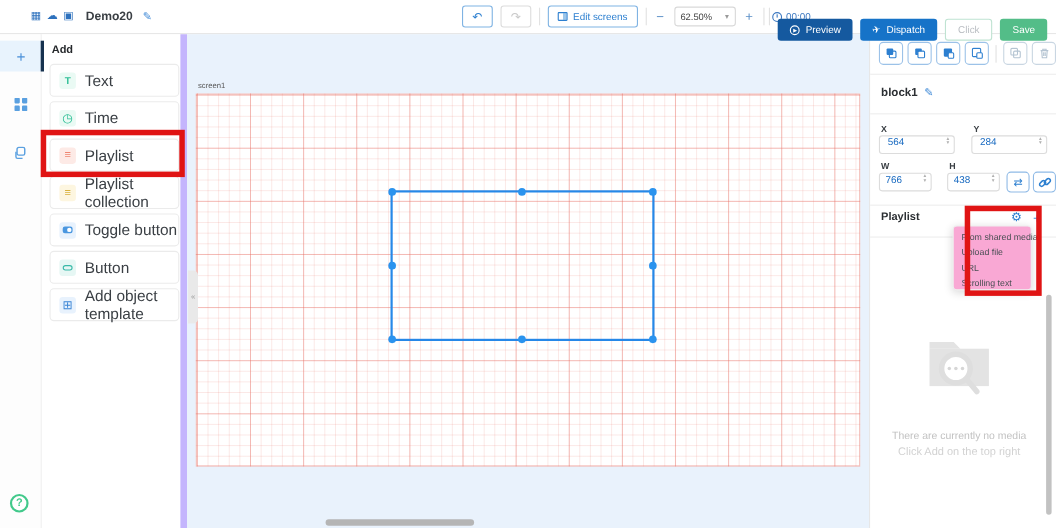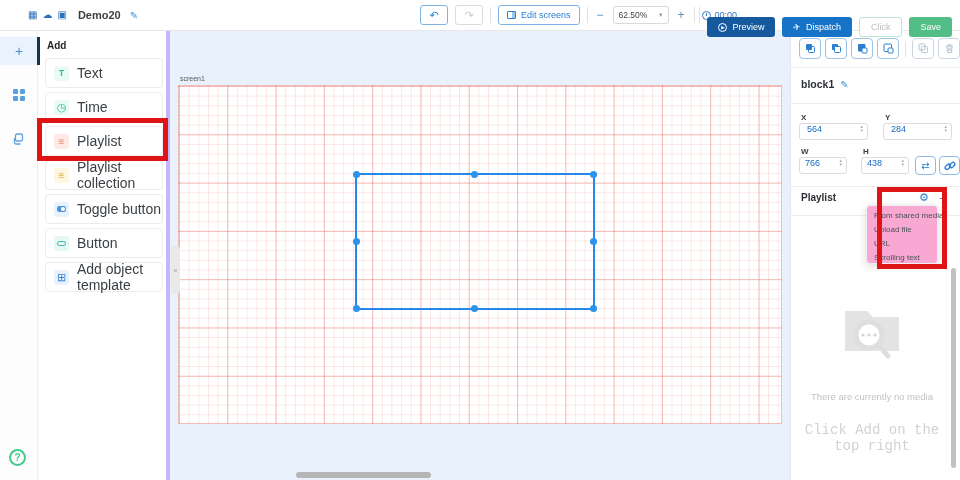--- a/index.html
+++ b/index.html
@@ -37,21 +37,21 @@
   .rail { position:absolute; left:0; top:31px; width:38px; height:449px; background:#fdfdfd; border-right:1px solid #f0f0f0; z-index:10; }
   .rail-item { width:38px; height:28px; display:flex; align-items:center; justify-content:center; color:#5aa0e0; cursor:pointer; position:relative; }
   .rail-item.active { background:#e8f3fd; }
   .rail-bar { position:absolute; right:-2px; top:0; width:3px; height:28px; background:#16324f; }
   .rail-plus { font-size:14px; color:#4a90d9; }
   .rail-item + .rail-item { margin-top:16px; }
   .rail-item:first-child { margin-top:6px; }
   .help-bubble { position:absolute; left:9px; bottom:14px; width:17px; height:17px; border:2px solid #42c98b; border-radius:50%; color:#42c98b; display:flex; align-items:center; justify-content:center; font-size:10px; font-weight:bold; cursor:pointer; background:#fff; }
 
   
-  .add-panel { position:absolute; left:38px; top:31px; width:132px; height:449px; background:#fff; border-right:4px solid #c4b5fd; z-index:9; }
+  .add-panel { position:absolute; left:38px; top:31px; width:132px; height:449px; background:#fff; border-right:6px solid #c4b5fd; z-index:9; }
   .add-title { font-size:10px; font-weight:bold; color:#25282b; padding:9px 0 0 9px; }
   .cards { position:absolute; top:27px; left:0; width:132px; display:flex; flex-direction:column; gap:4px; padding:0 7px; }
   .card { height:30px; border:1px solid #ebebeb; border-radius:4px; background:#fff; display:flex; align-items:center; gap:8px; padding-left:8px; cursor:pointer; }
   .card-label { font-size:14px; color:#3a3f44; }
   .cicon { width:15px; height:15px; border-radius:3px; display:flex; align-items:center; justify-content:center; font-size:9px; font-weight:bold; flex:0 0 auto; }
   .ci-text { background:#eafaf4; color:#2fbf96; }
   .ci-time { background:#eafaf4; color:#2fbf96; font-size:11px; font-weight:normal; }
   .ci-playlist { background:#fdeae6; color:#ef8672; font-size:10px; }
   .ci-collection { background:#fdf6e0; color:#d9b23e; font-size:10px; }
   .ci-button { background:#e6f7f4; }
@@ -96,21 +96,21 @@
   .num-input input { width:34px; border:none; outline:none; font-size:9px; color:#1769c0; font-family:"Liberation Sans",sans-serif; background:transparent; }
   .stepper { display:flex; flex-direction:column; line-height:4px; font-size:5px; color:#b0b0b0; cursor:pointer; }
   .sq-btn { position:absolute; width:21px; height:19px; border:1px solid #8fbae6; border-radius:4px; background:#fff; color:#2c7fd0; display:flex; align-items:center; justify-content:center; font-size:10px; cursor:pointer; }
   .sect-title { position:absolute; left:10px; font-size:10px; font-weight:bold; color:#2b2f33; }
   .gear { position:absolute; left:128px; top:160px; color:#2c7fd0; font-size:11px; cursor:pointer; }
   .plus-add { position:absolute; left:148px; top:160px; color:#4a90d9; font-size:13px; cursor:pointer; }
   .dropdown { position:absolute; left:75px; top:174px; width:72px; height:59px; background:#f9a8d4; border:1px solid #efefef; border-radius:4px; box-shadow:0 2px 8px rgba(0,0,0,0.15); z-index:20; padding-top:2px; }
   .dd-item { font-size:8px; color:#4a4f54; padding:2.5px 0 2.5px 7px; white-space:nowrap; cursor:pointer; }
   .empty-state { position:absolute; left:0; top:272px; width:162px; text-align:center; }
   .empty-title { font-size:9.5px; color:#c2c2c2; margin-top:26px; }
-  .empty-hint { font-size:14px; color:#d2d2d2; margin-top:20px;font-family:Liberation Mono, monospace; }
+  .empty-hint { font-size:10px; color:#d2d2d2; margin-top:4px; }
   .vscrollbar { position:absolute; left:160px; top:237px; width:5px; height:200px; background:#c2c2c2; border-radius:2.5px; cursor:pointer; }
 
   
   .anno { position:absolute; border:5px solid #e01414; z-index:40; pointer-events:none; }
   .anno-left { left:37px; top:118px; width:131px; height:43px; }
   .anno-right { left:877px; top:187px; width:70px; height:82px; }
 </style>
 </head>
 <body>
 

